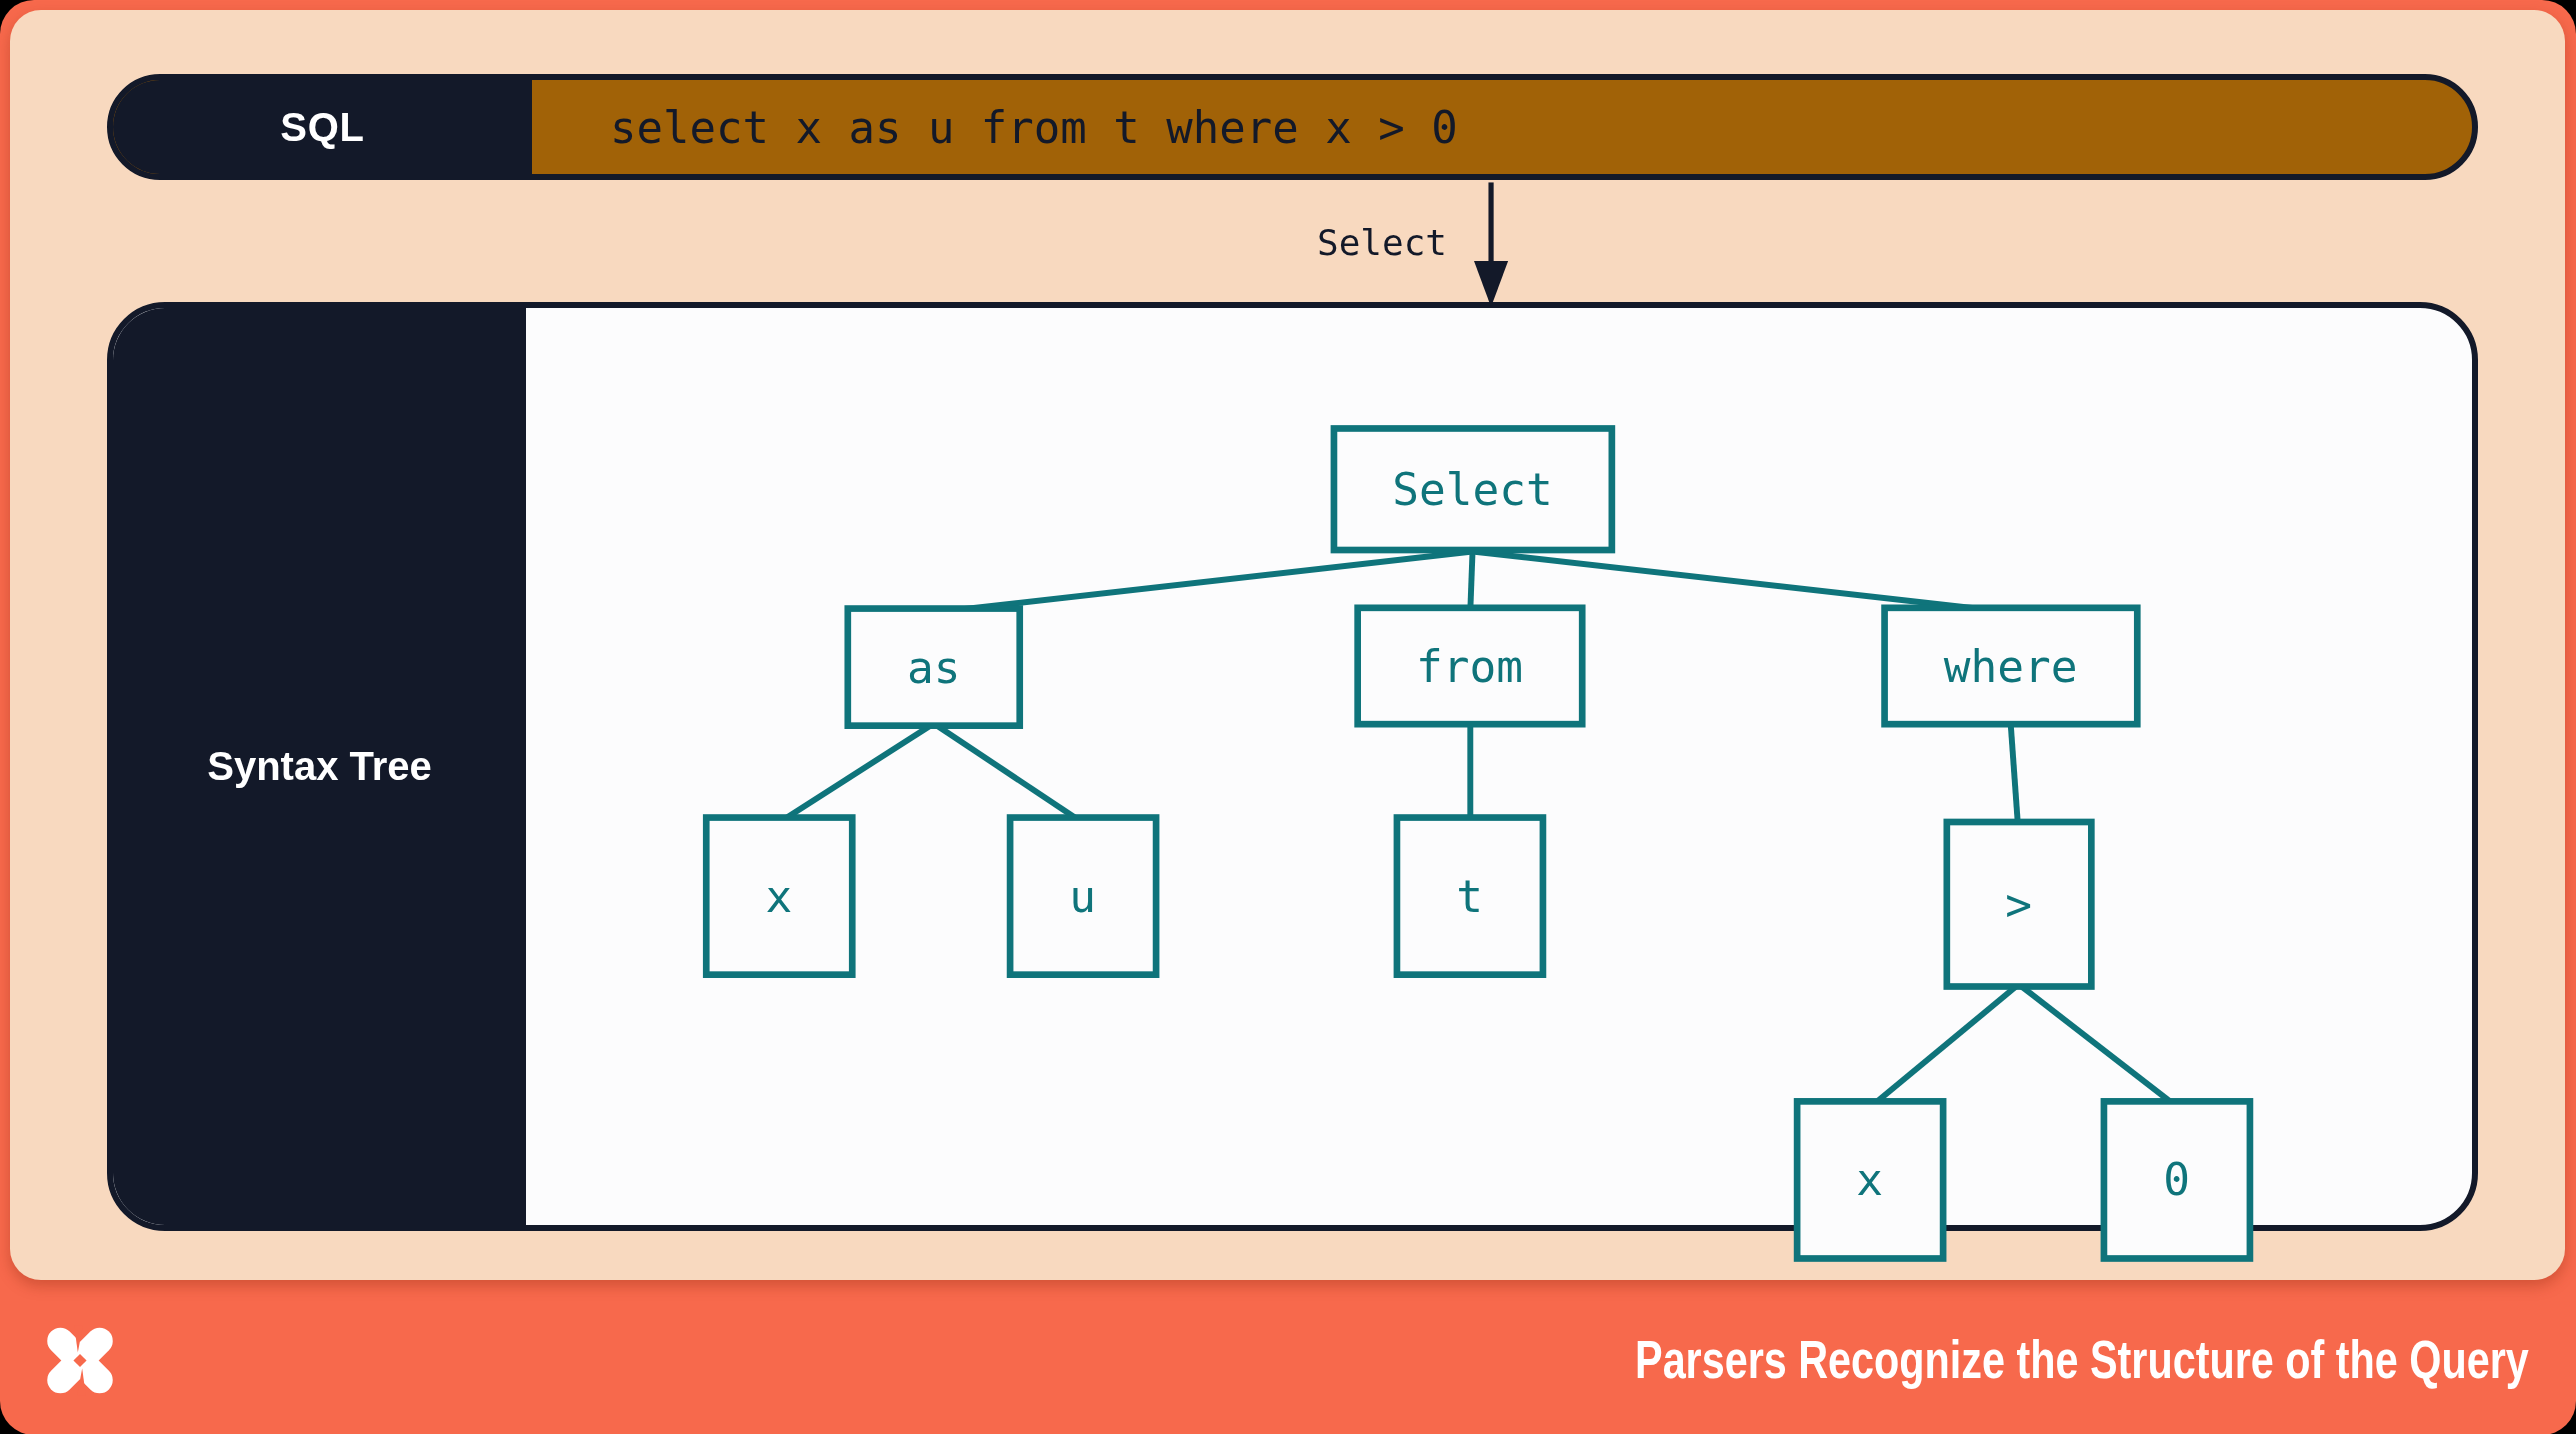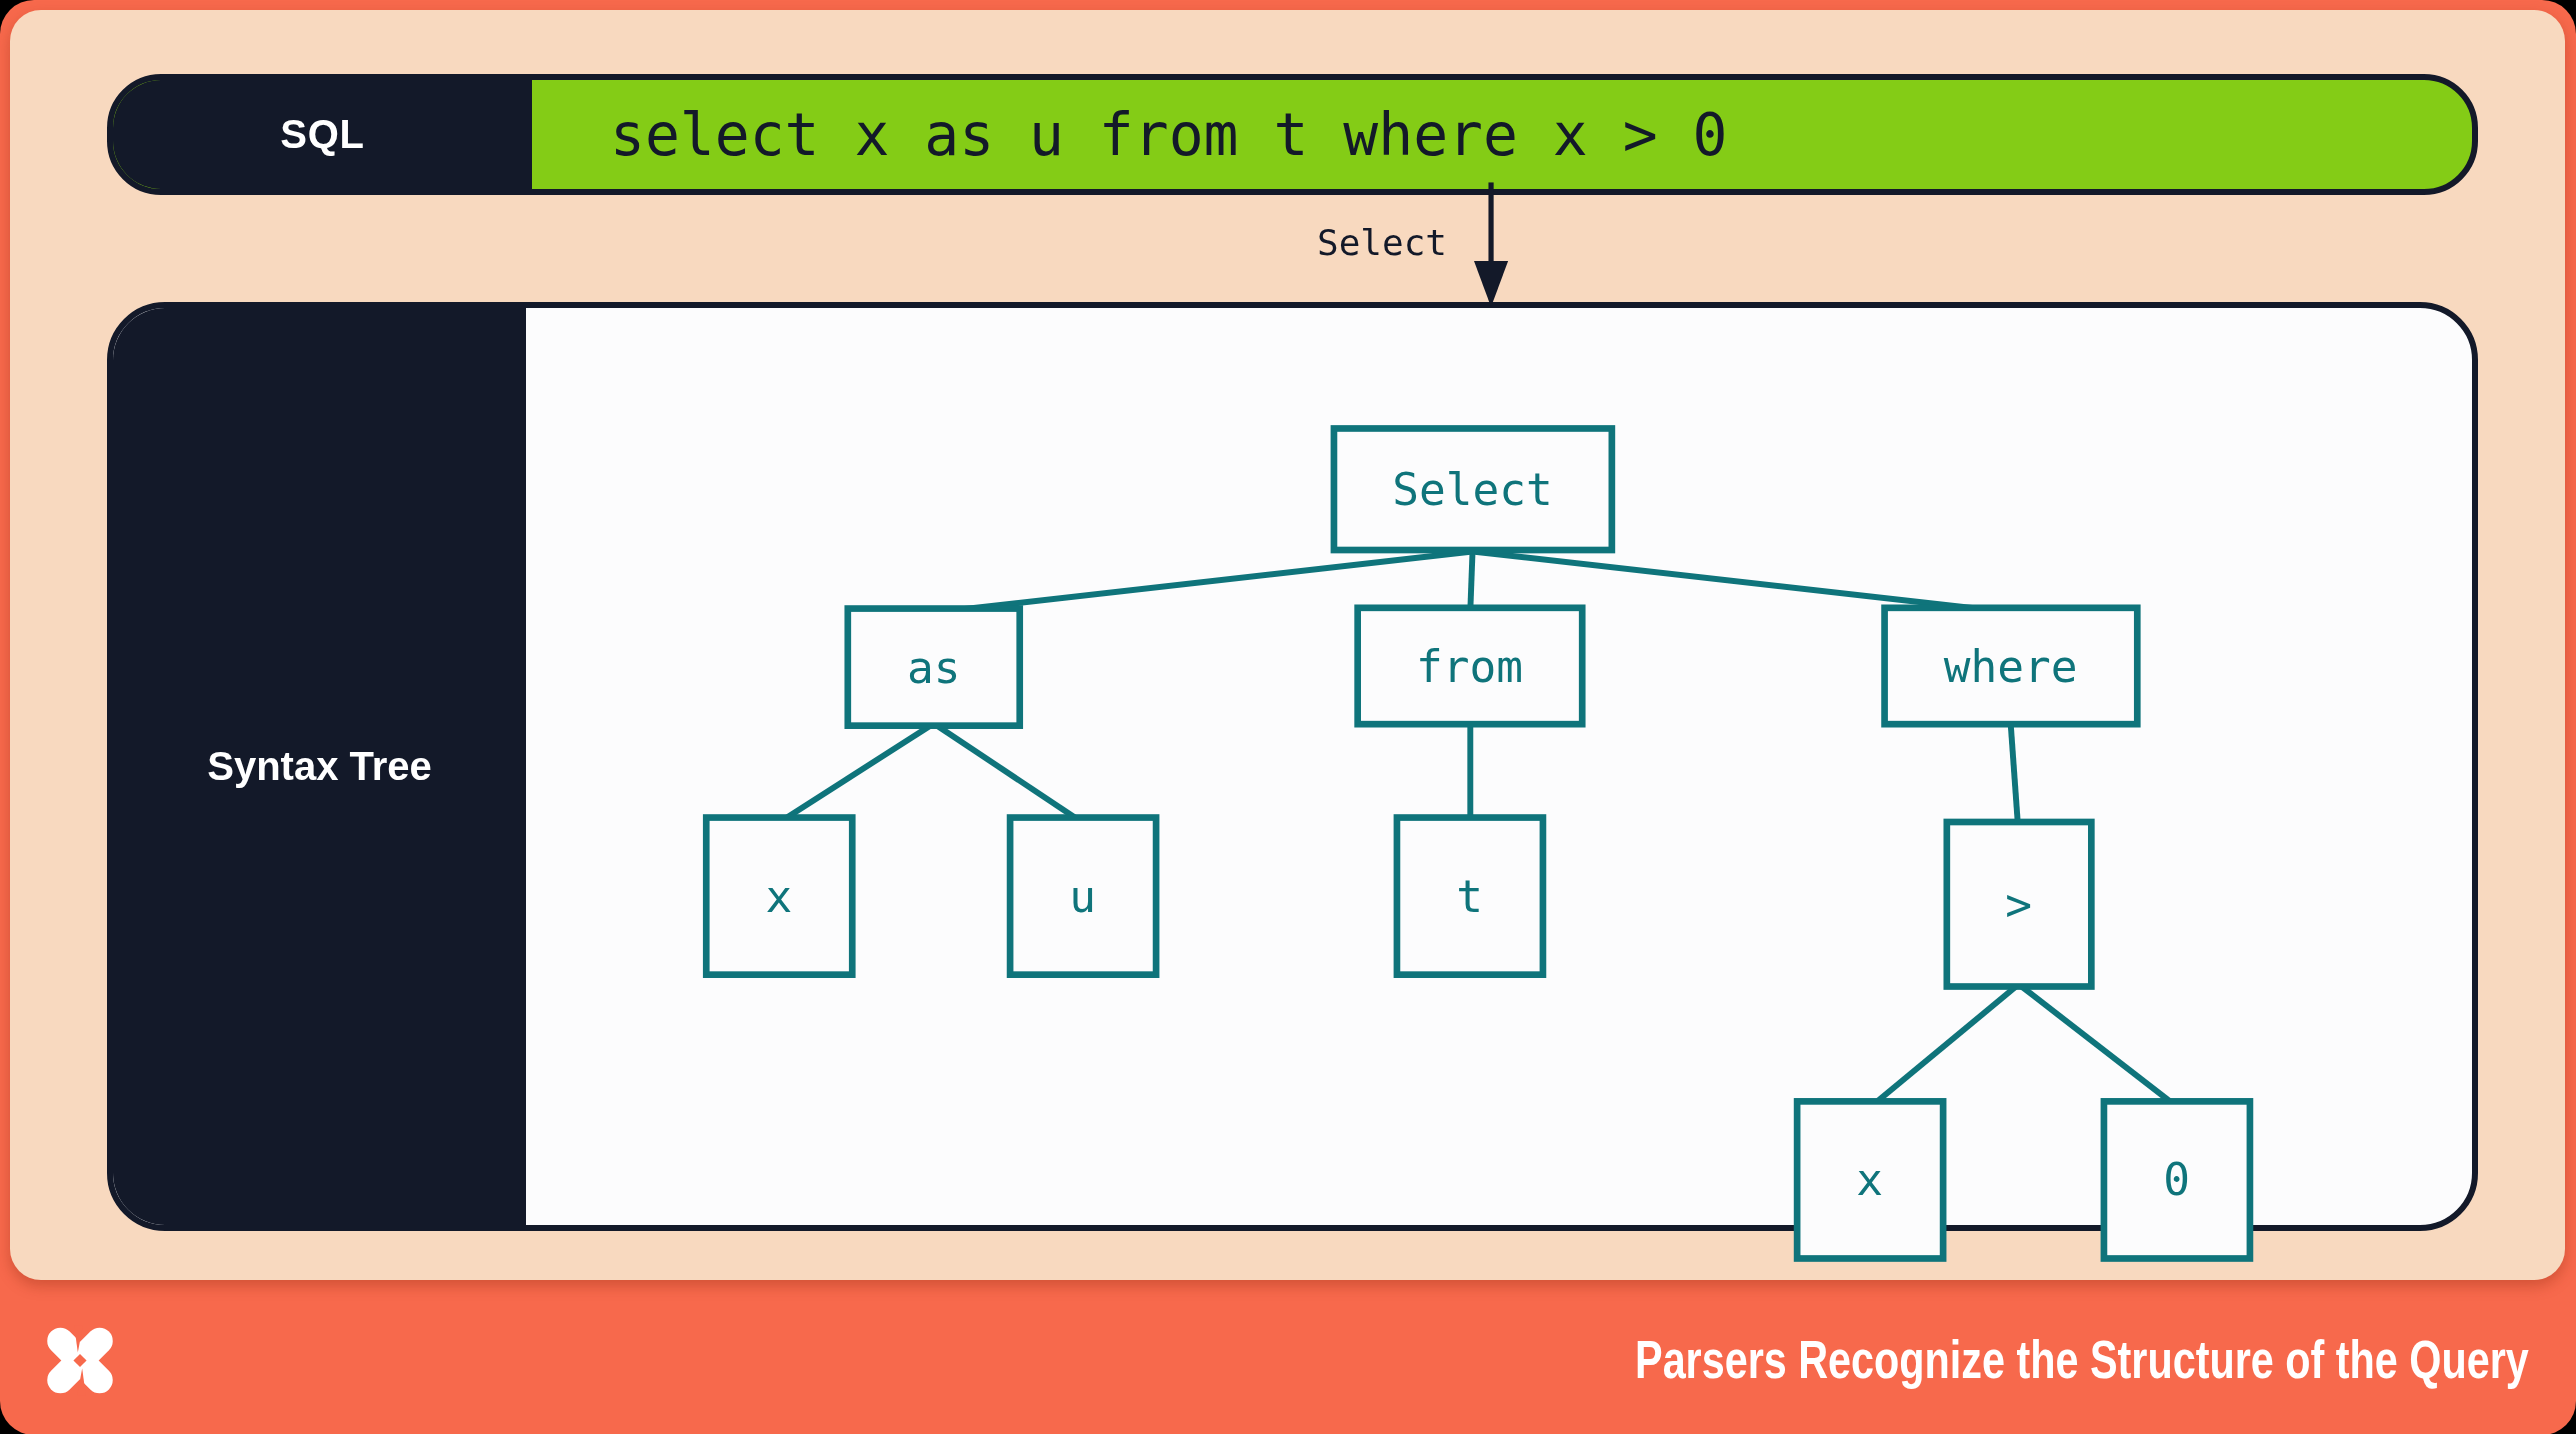--- a/index.html
+++ b/index.html
@@ -14,40 +14,40 @@
   .card{
     position:absolute;left:10.4px;top:10.4px;
     width:2555px;height:1270px;
     background:#F8D9BF;
     border-radius:31px;
     box-shadow:0 6px 13.3px rgba(140,40,15,.35);
   }
   
   .sql-pill{
     position:absolute;left:107px;top:74px;
-    width:2371px;height:121px;
+    width:2371px;height:106px;
     box-sizing:border-box;
-    background:#84cc16;
+    background:#a16207;
     border:6.7px solid #131929;
     border-radius:54px;
     overflow:hidden;
   }
   .sql-dark{
     position:absolute;left:0;top:0;bottom:0;width:419px;
     background:#131929;
     display:flex;align-items:center;justify-content:center;
   }
   .sql-label{
     color:#FFFFFF;font-size:40px;font-weight:bold;letter-spacing:0.7px;
   }
   .sql-query{
     position:absolute;left:497px;top:0;bottom:0;
     display:flex;align-items:center;
     font-family:"DejaVu Sans Mono",monospace;
-    font-size:58px;color:#131929;white-space:pre;
+    font-size:44px;color:#131929;white-space:pre;
   }
   
   .parser-label{
     position:absolute;right:1129px;top:222px;
     font-family:"DejaVu Sans Mono",monospace;
     font-size:36px;color:#131929;
   }
   
   .tree-card{
     position:absolute;left:107px;top:302px;

